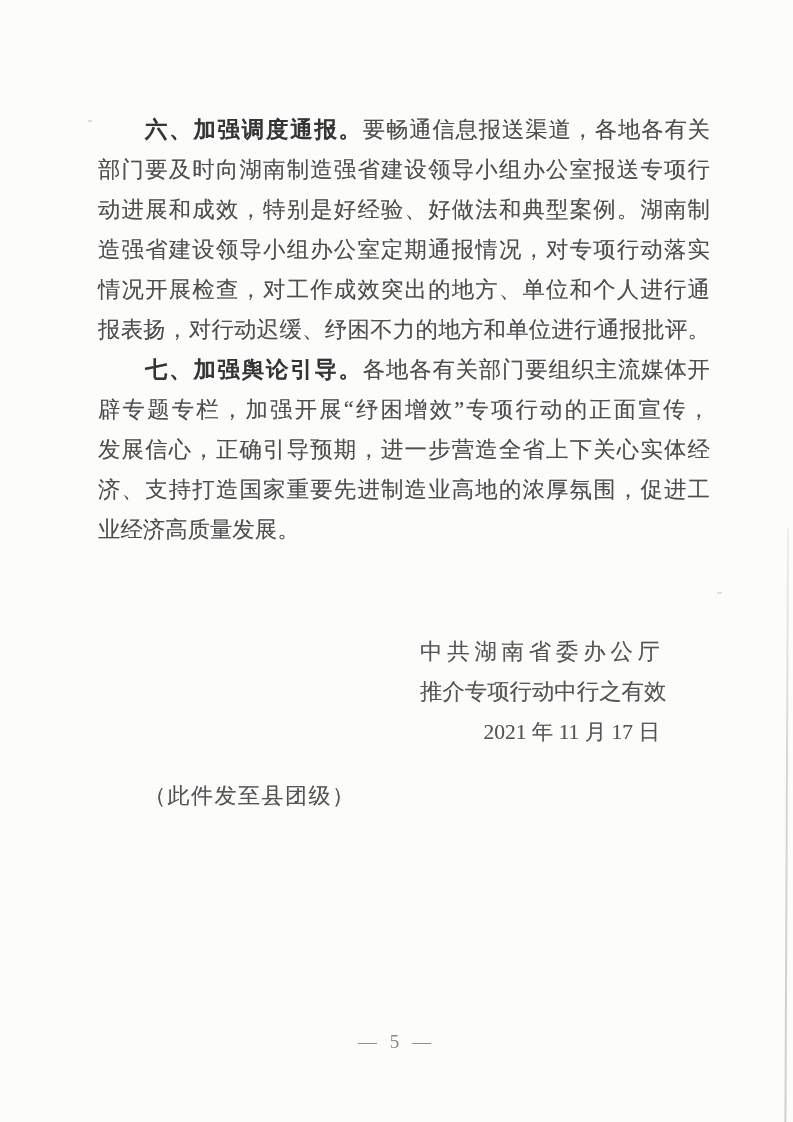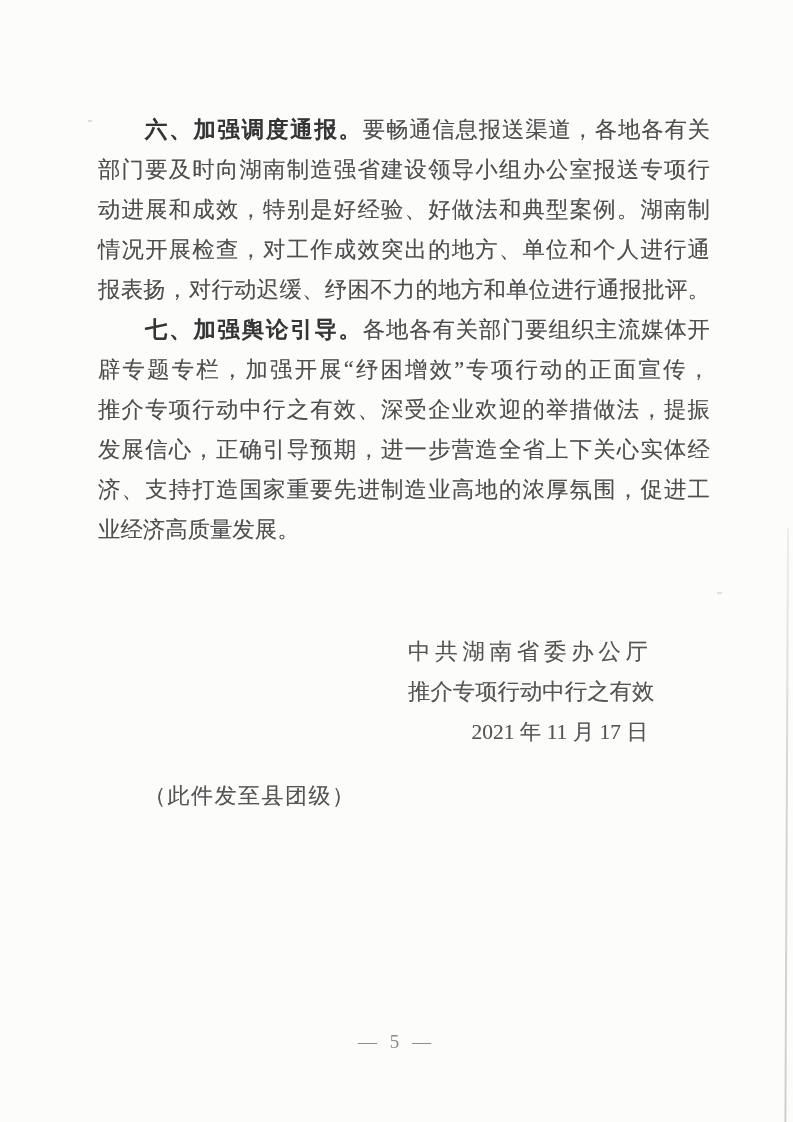--- a/index.html
+++ b/index.html
@@ -46,21 +46,21 @@
   .sec-heading {
     font-family: Liberation Sans, sans-serif;
     font-weight: 700;
     color: #353535;
     letter-spacing: 1px;
   }
   
   .signature {
     position: absolute;
     top: 632px;
-    left: 408px;
+    left: 420px;
     width: 240px;
   }
   .sig-line {
     font-size: 22.4px;
     line-height: 40px;
     height: 40px;
     white-space: nowrap;
     text-align: justify;
     text-align-last: justify;
     text-justify: inter-ideograph;
@@ -132,26 +132,26 @@
 </head>
 <body>
 
 <div class="page">
 
   <div class="body-text">
 
     <div class="text-line indent"><span class="sec-heading">六、加强调度通报。</span><span>要畅通信息报送渠道，各地各有关</span></div>
     <div class="text-line">部门要及时向湖南制造强省建设领导小组办公室报送专项行</div>
     <div class="text-line">动进展和成效，特别是好经验、好做法和典型案例。湖南制</div>
+    <div class="text-line">造强省建设领导小组办公室定期通报情况，对专项行动落实</div>
     <div class="text-line">情况开展检查，对工作成效突出的地方、单位和个人进行通</div>
     <div class="text-line">报表扬，对行动迟缓、纾困不力的地方和单位进行通报批评。</div>
 
     <div class="text-line indent"><span class="sec-heading">七、加强舆论引导。</span><span>各地各有关部门要组织主流媒体开</span></div>
     <div class="text-line">辟专题专栏，加强开展“纾困增效”专项行动的正面宣传，</div>
-    <div class="text-line">推介专项行动中行之有效、深受企业欢迎的举措做法，提振</div>
     <div class="text-line">发展信心，正确引导预期，进一步营造全省上下关心实体经</div>
     <div class="text-line">济、支持打造国家重要先进制造业高地的浓厚氛围，促进工</div>
     <div class="text-line para-end">业经济高质量发展。</div>
 
   </div>
 
   <div class="signature">
     <div class="sig-line">中共湖南省委办公厅</div>
     <div class="sig-line">推介专项行动中行之有效</div>
     <div class="sig-date">2021 年 11 月 17 日</div>

